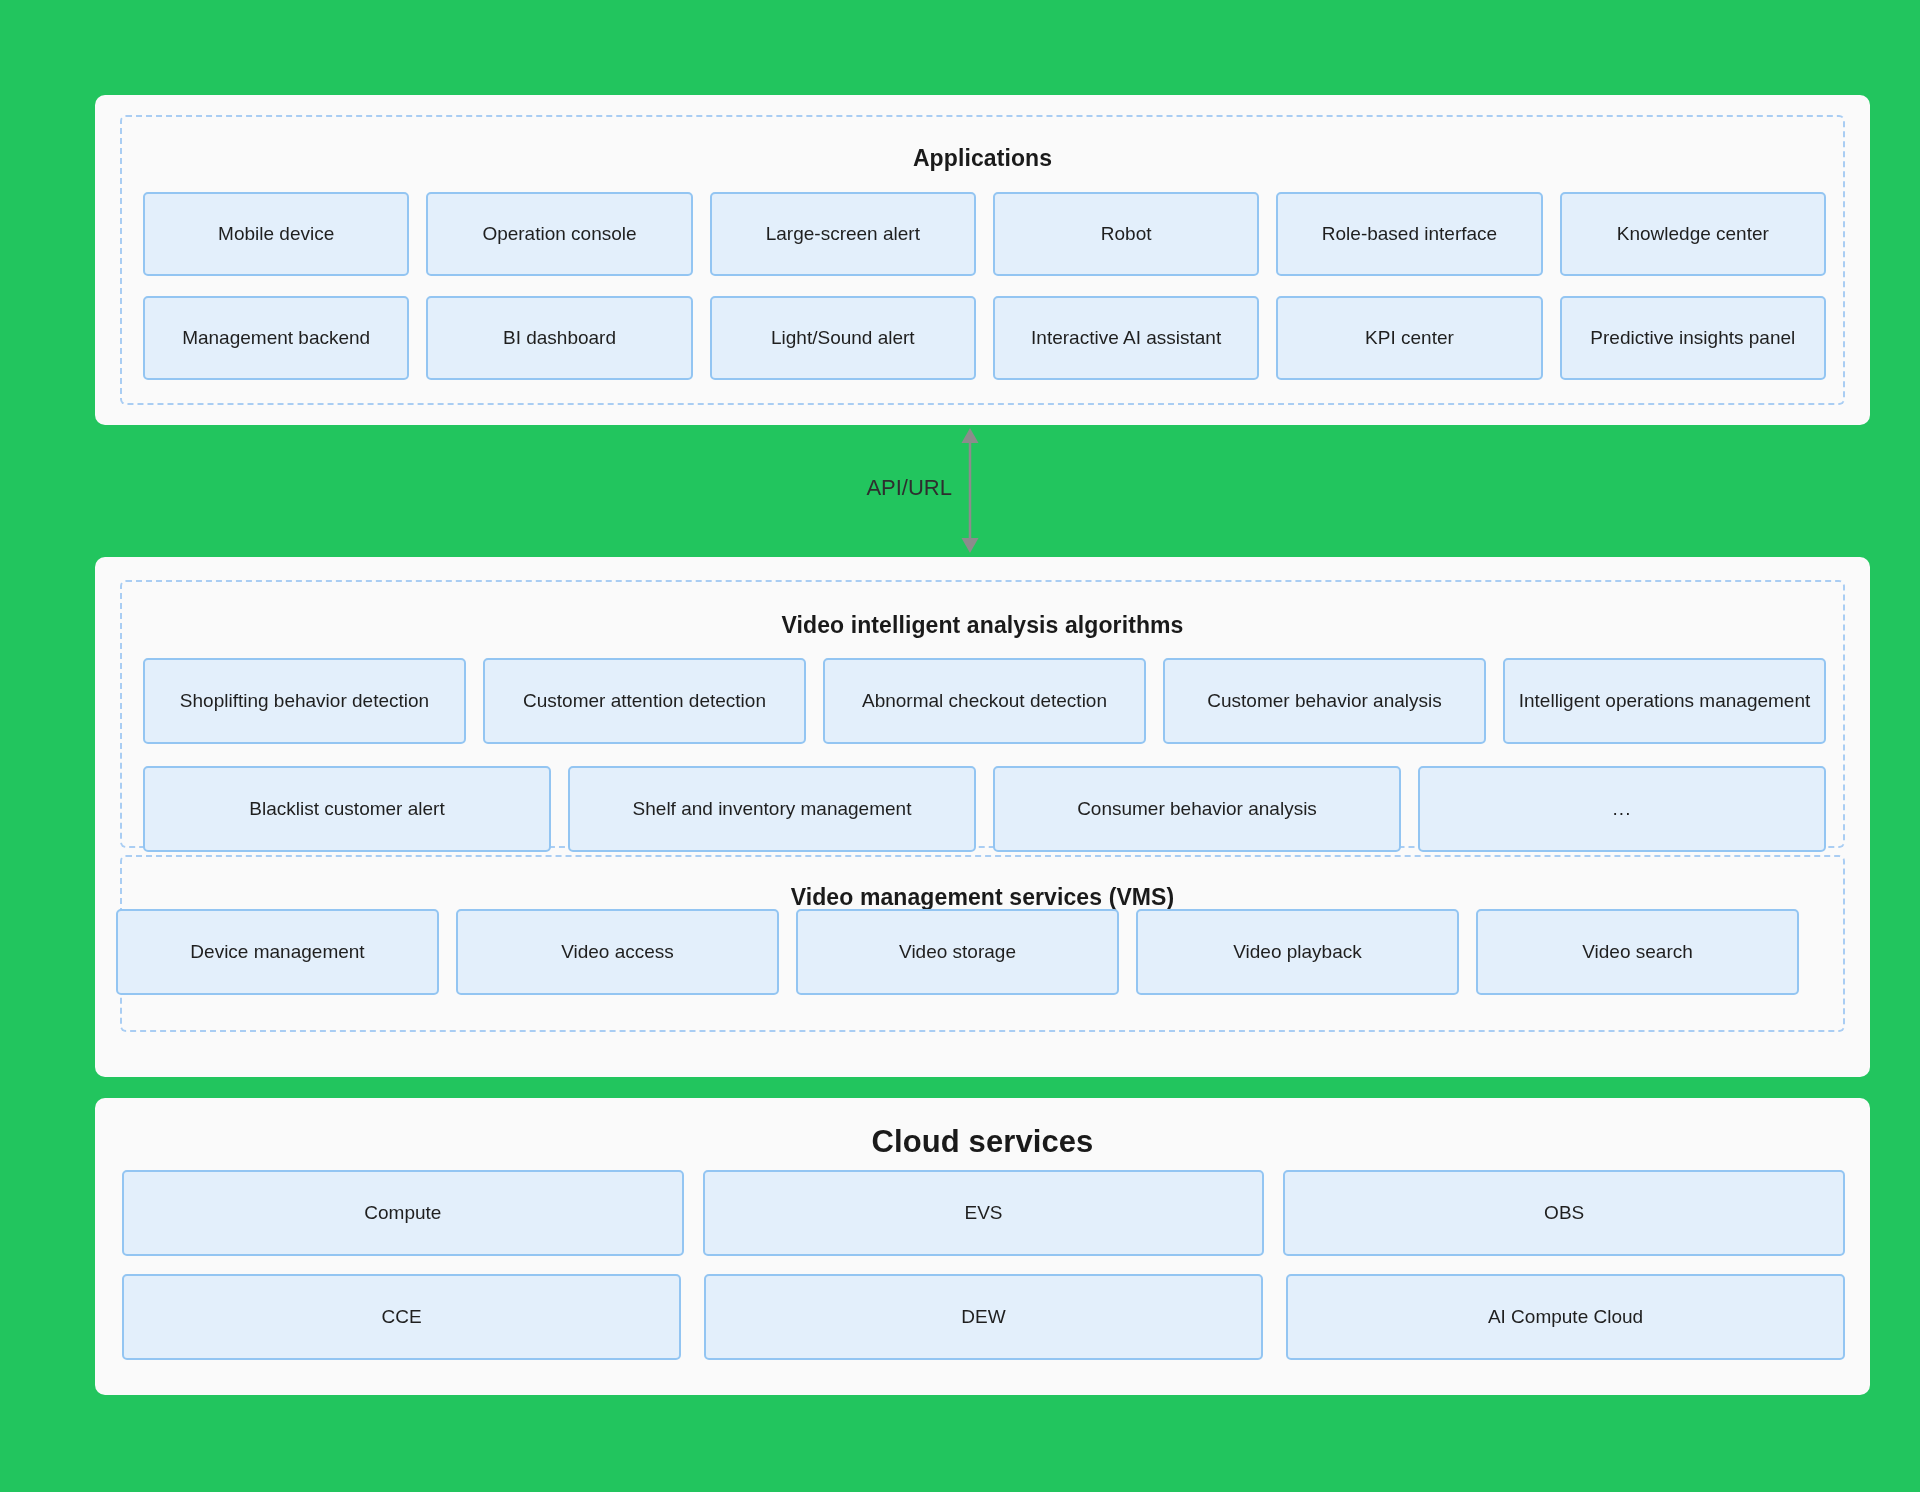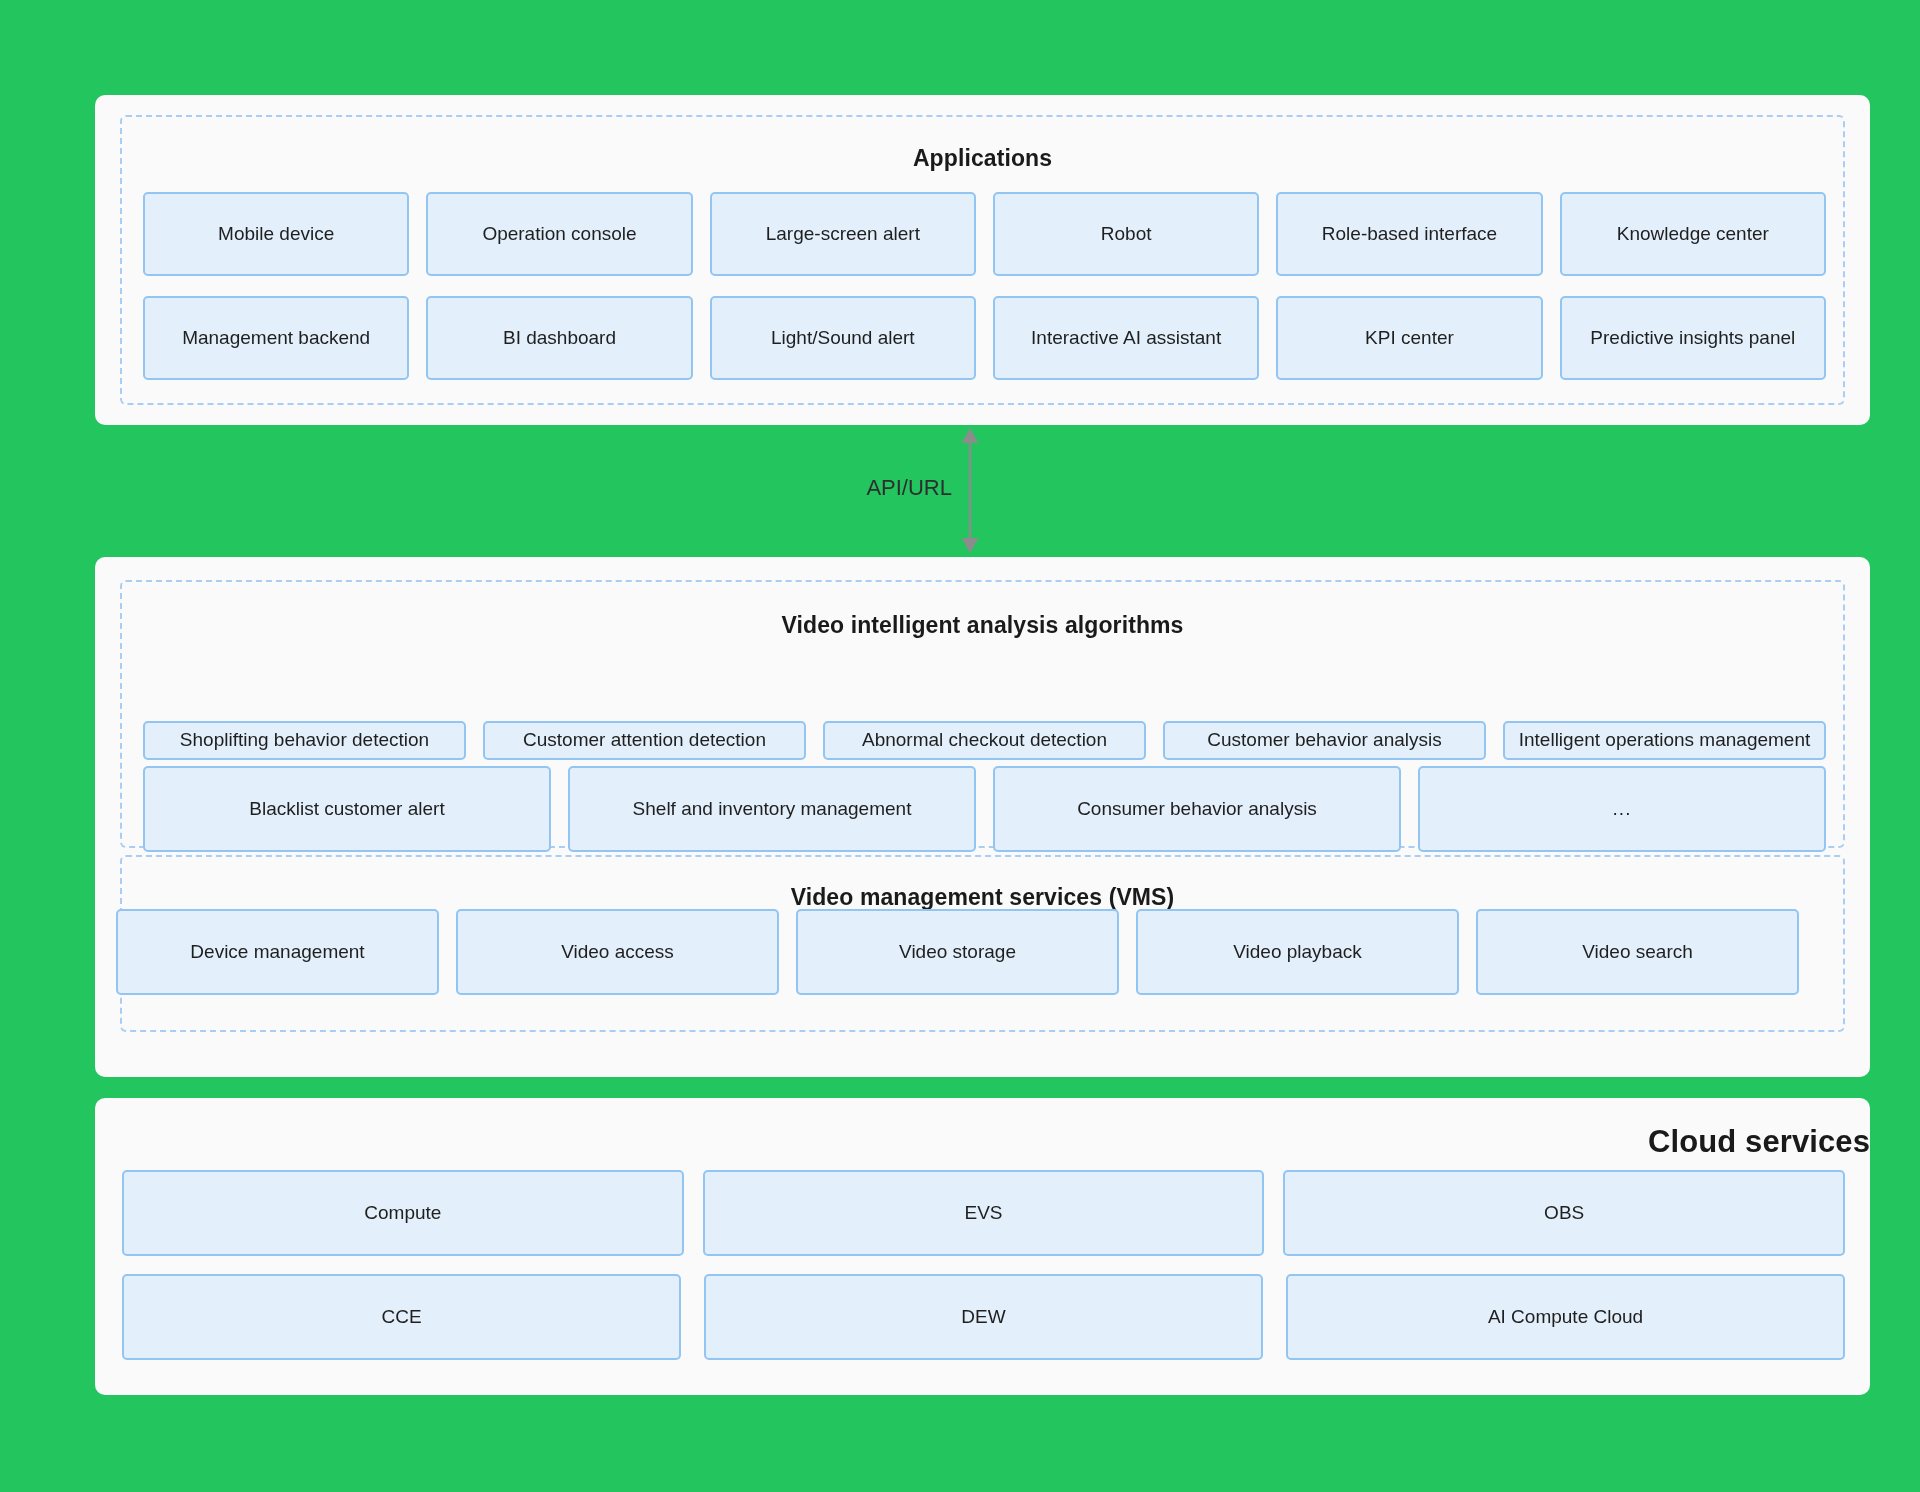--- a/index.html
+++ b/index.html
@@ -44,21 +44,21 @@
 
   
   .section-title {
     text-align: center;
     font-weight: bold;
     color: #1a1a1a;
     letter-spacing: 0.1px;
   }
 
   .title-md { font-size: 23px; }
-  .title-lg { font-size: 31px; text-align: right; }
+  .title-lg { font-size: 31px; }
 
   #title-applications { position: absolute; left: 0; top: 28px; width: 100%; }
   #title-algorithms   { position: absolute; left: 0; top: 30px; width: 100%; }
   #title-vms          { position: absolute; left: 0; top: 27px; width: 100%; }
   #title-cloud        { position: absolute; left: 0; top: 26px; width: 100%; }
 
   
   .tile-row {
     position: absolute;
     display: flex;
@@ -80,21 +80,21 @@
     padding: 4px 8px;
   }
 
   .tile.ellipsis { font-size: 19px; letter-spacing: 1px; }
 
   
   #row-app-1 { left: 21px; top: 75px;  width: 1683px; height: 84px; }
   #row-app-2 { left: 21px; top: 179px; width: 1683px; height: 84px; }
 
   
-  #row-alg-1 { left: 21px; top: 92px;  width: 1683px; height: 86px; align-items: flex-end; }
+  #row-alg-1 { left: 21px; top: 76px;  width: 1683px; height: 86px; }
   #row-alg-2 { left: 21px; top: 184px; width: 1683px; height: 86px; }
 
   
   #row-vms-1 { left: 21px; top: 352px; width: 1683px; height: 86px; }
 
   
   #row-cloud-1 { left: 27px; top: 72px;  width: 1723px; height: 86px; gap: 19px; }
   #row-cloud-2 { left: 27px; top: 176px; width: 1723px; height: 86px; gap: 23px; }
 
   

